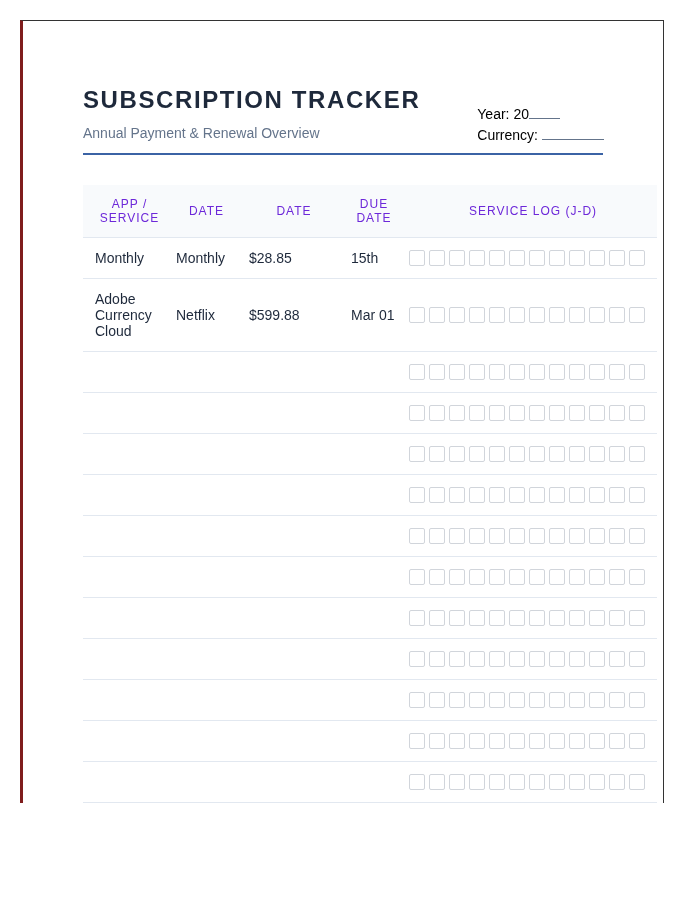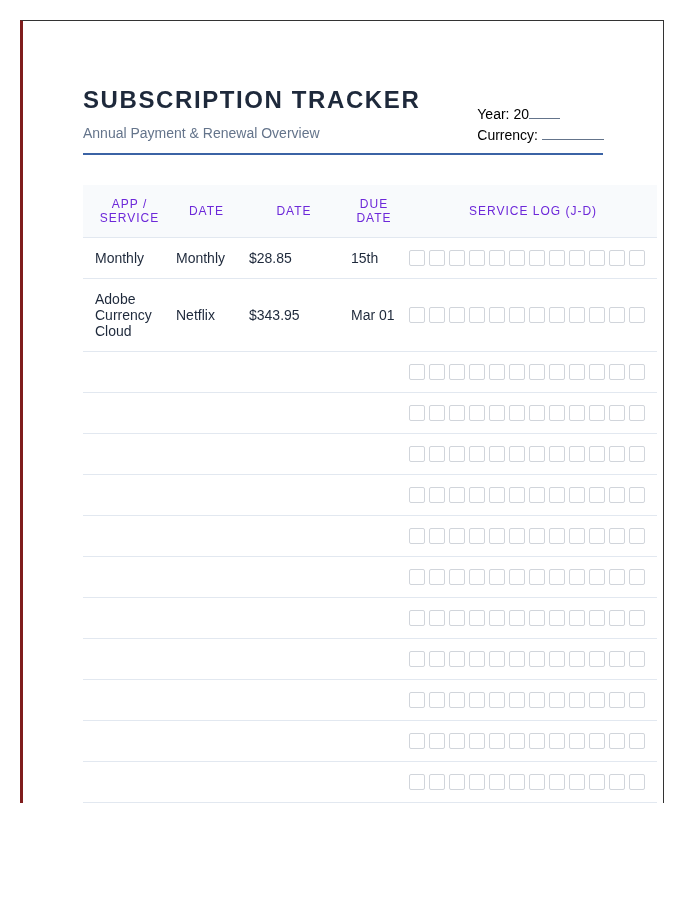--- a/index.html
+++ b/index.html
@@ -170,21 +170,21 @@
               <span class="box"></span>
               <span class="box"></span>
               <span class="box"></span>
               <span class="box"></span>
             </div>
           </td>
         </tr>
         <tr class="tall">
           <td>Adobe Currency Cloud</td>
           <td>Netflix</td>
-          <td>$343.95</td>
+          <td>$599.88</td>
           <td>Mar 01</td>
           <td>
             <div class="boxes">
               <span class="box"></span>
               <span class="box"></span>
               <span class="box"></span>
               <span class="box"></span>
               <span class="box"></span>
               <span class="box"></span>
               <span class="box"></span>

